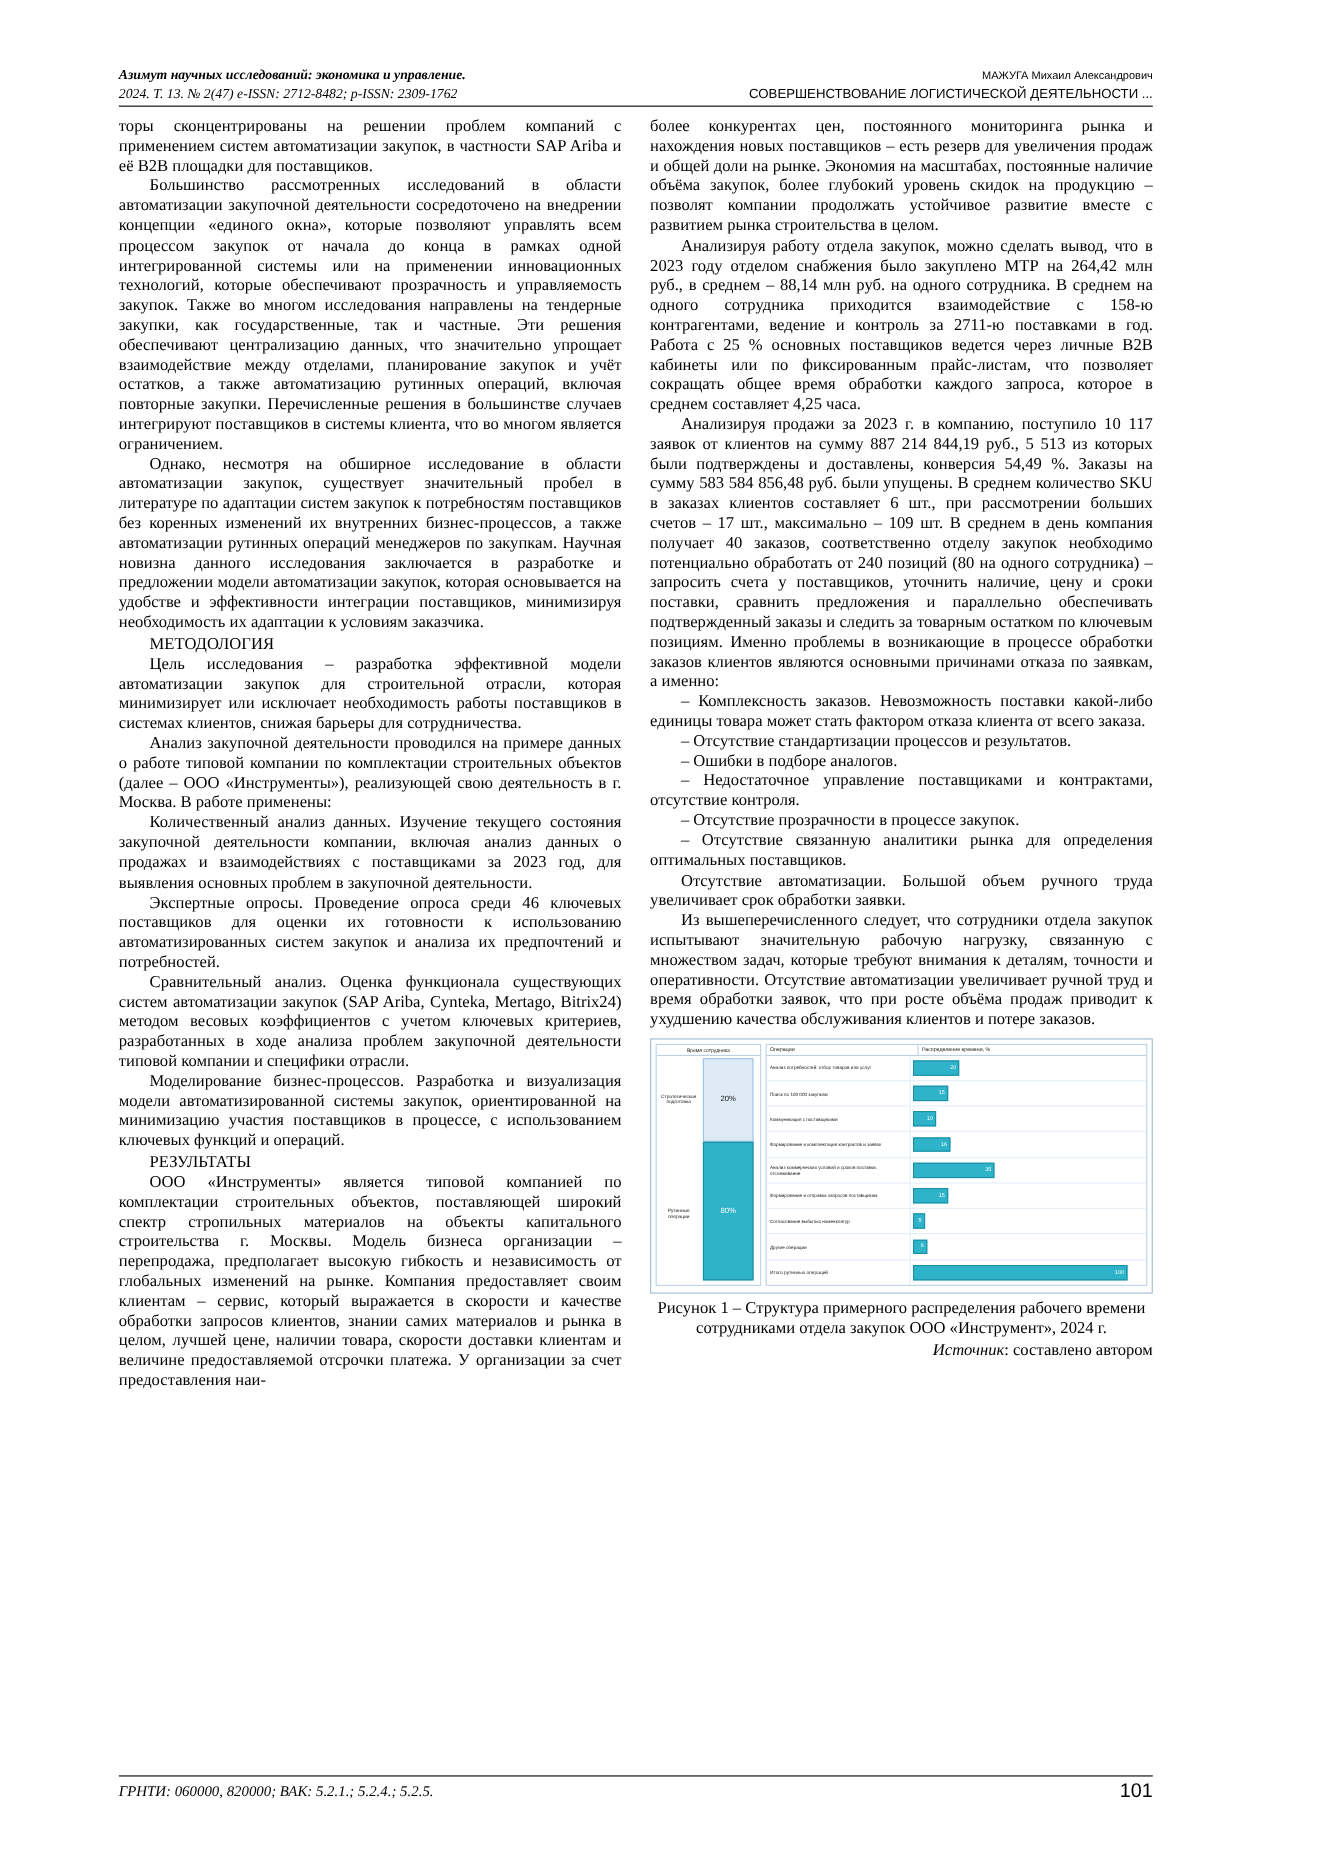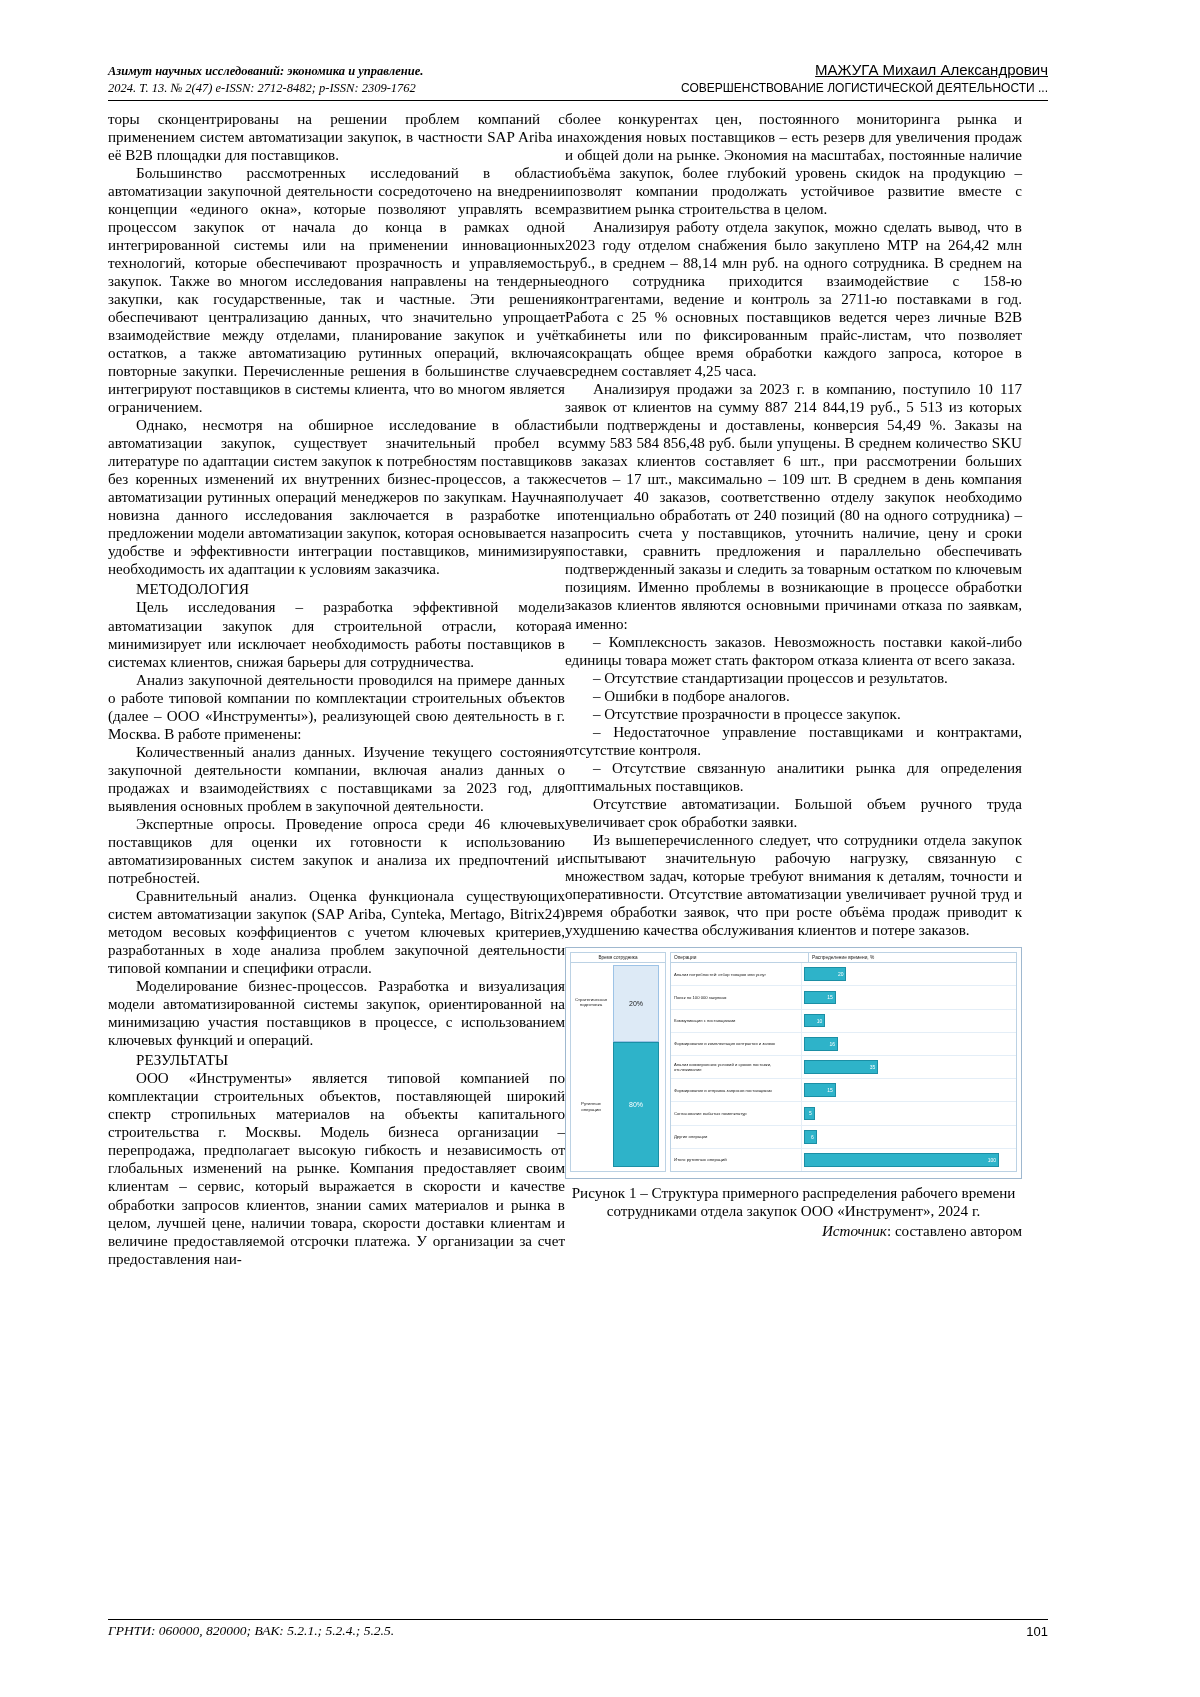--- a/index.html
+++ b/index.html
@@ -40,37 +40,37 @@
   }
   .runhead .left-b {
     font-weight: bold;
     font-style: italic;
   }
   .runhead .left-i {
     font-style: italic;
   }
   .runhead .right-plain {
     font-family: "Liberation Sans", sans-serif;
-    font-size: 15px;
-    text-decoration: underline;
+    font-size: 10px;
   }
   .runhead .right-bold {
     font-weight: normal;
     font-family: "Liberation Sans", sans-serif;
     font-size: 12px;
   }
   .rule {
     border: 0;
     border-top: 1px solid #000;
     margin: 3px 0 0 0;
   }
   
   .columns {
     margin-top: 9px;
     display: flex;
+    gap: 26px;
   }
   .col {
     width: 457px;
   }
   p.par {
     margin: 0;
     text-align: justify;
     text-indent: 28px;
     font-size: 15.1px;
     line-height: 1.195;
@@ -275,21 +275,21 @@
     border-top: 1px solid #000;
     margin: 0 0 3px 0;
   }
   .footer .frow {
     display: flex;
     justify-content: space-between;
     align-items: center;
     font-size: 13.5px;
   }
   .footer .fleft { font-style: italic; }
-  .footer .fright { font-family: "Liberation Sans", sans-serif; font-size: 13px; }
+  .footer .fright { font-family: "Liberation Sans", sans-serif; font-size: 18px; }
 </style>
 </head>
 <body>
 
 <div class="page">
   <div class="content">
 
     <div class="runhead">
       <div class="row">
         <span class="left-b">Азимут научных исследований: экономика и управление.</span>
@@ -322,22 +322,22 @@
       </div>
 
       <div class="col">
         <p class="par noind">более конкурентах цен, постоянного мониторинга рынка и нахождения новых поставщиков – есть резерв для увеличения продаж и общей доли на рынке. Экономия на масштабах, постоянные наличие объёма закупок, более глубокий уровень скидок на продукцию – позволят компании продолжать устойчивое развитие вместе с развитием рынка строительства в целом.</p>
         <p class="par">Анализируя работу отдела закупок, можно сделать вывод, что в 2023 году отделом снабжения было закуплено МТР на 264,42 млн руб., в среднем – 88,14 млн руб. на одного сотрудника. В среднем на одного сотрудника приходится взаимодействие с 158-ю контрагентами, ведение и контроль за 2711-ю поставками в год. Работа с 25 % основных поставщиков ведется через личные B2B кабинеты или по фиксированным прайс-листам, что позволяет сокращать общее время обработки каждого запроса, которое в среднем составляет 4,25 часа.</p>
         <p class="par">Анализируя продажи за 2023 г. в компанию, поступило 10 117 заявок от клиентов на сумму 887 214 844,19 руб., 5 513 из которых были подтверждены и доставлены, конверсия 54,49 %. Заказы на сумму 583 584 856,48 руб. были упущены. В среднем количество SKU в заказах клиентов составляет 6 шт., при рассмотрении больших счетов – 17 шт., максимально – 109 шт. В среднем в день компания получает 40 заказов, соответственно отделу закупок необходимо потенциально обработать от 240 позиций (80 на одного сотрудника) – запросить счета у поставщиков, уточнить наличие, цену и сроки поставки, сравнить предложения и параллельно обеспечивать подтвержденный заказы и следить за товарным остатком по ключевым позициям. Именно проблемы в возникающие в процессе обработки заказов клиентов являются основными причинами отказа по заявкам, а именно:</p>
 
         <p class="par dash">– Комплексность заказов. Невозможность поставки какой-либо единицы товара может стать фактором отказа клиента от всего заказа.</p>
         <p class="par dash">– Отсутствие стандартизации процессов и результатов.</p>
         <p class="par dash">– Ошибки в подборе аналогов.</p>
+        <p class="par dash">– Недостаточное управление поставщиками и контрактами, отсутствие контроля.</p>
         <p class="par dash">– Отсутствие прозрачности в процессе закупок.</p>
-        <p class="par dash">– Недостаточное управление поставщиками и контрактами, отсутствие контроля.</p>
         <p class="par dash">– Отсутствие связанную аналитики рынка для определения оптимальных поставщиков.</p>
 
         <p class="par">Отсутствие автоматизации. Большой объем ручного труда увеличивает срок обработки заявки.</p>
         <p class="par">Из вышеперечисленного следует, что сотрудники отдела закупок испытывают значительную рабочую нагрузку, связанную с множеством задач, которые требуют внимания к деталям, точности и оперативности. Отсутствие автоматизации увеличивает ручной труд и время обработки заявок, что при росте объёма продаж приводит к ухудшению качества обслуживания клиентов и потере заказов.</p>
 
         <div class="figure">
           <div class="figbox">
             <div class="fig-inner">
               <div class="fig-left">
                 <div class="fig-left-head">Время сотрудника</div>

